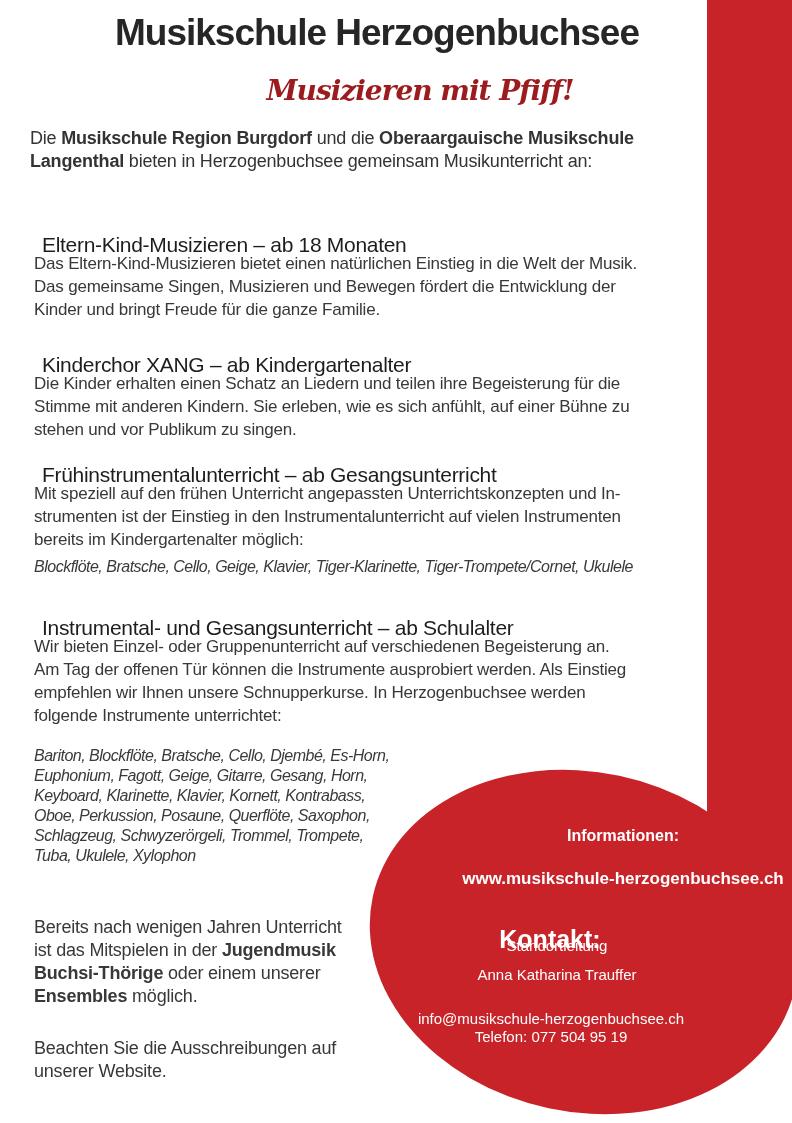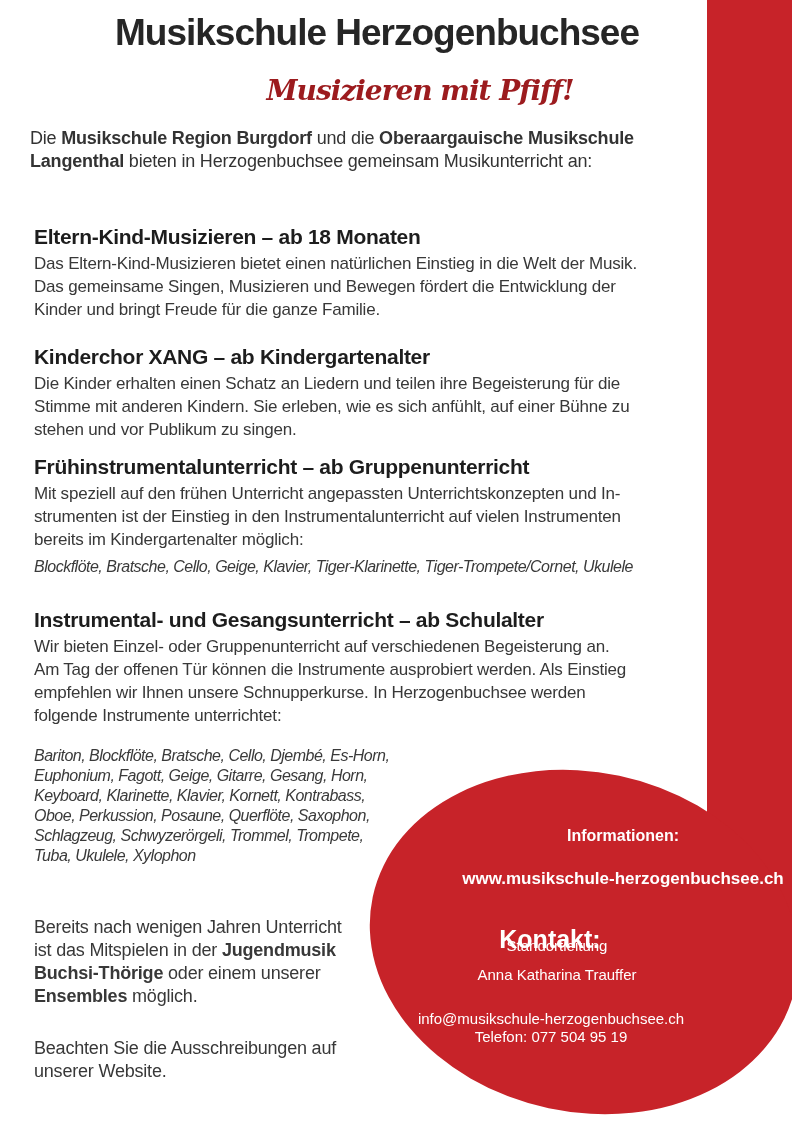--- a/index.html
+++ b/index.html
@@ -13,21 +13,21 @@
   .title { position:absolute; left:12px; top:12px; width:730px; margin:0;
            text-align:center; font-size:37px; font-weight:bold;
            letter-spacing:-1px; color:#262626; }
   .tagline { position:absolute; left:90px; top:54px; width:660px; text-align:center;
              font-family:"DejaVu Serif", serif; font-style:italic; font-weight:bold;
              font-size:28px; letter-spacing:-1px;margin-top:20px; }
   .pre { white-space:pre-line; }
   .intro { position:absolute; left:30px; top:127px; width:690px; margin:0;
            font-size:18px; line-height:23px; letter-spacing:-0.2px; color:#333; }
   .rich-b { font-weight:bold; }
-  .h { position:absolute; left:30px; margin:4px; font-size:21px; font-weight:bold;
+  .h { position:absolute; left:30px; margin:12px; font-size:21px; font-weight:normal;
        letter-spacing:-0.3px; color:#1d1d1d; }
   .b { position:absolute; left:30px; margin:4px; width:690px; font-size:17px;
        line-height:23px; letter-spacing:-0.2px; color:#383838; }
   .inst { font-style:italic; font-size:16px; letter-spacing:-0.5px; color:#3a3a3a; }
   .s1h { top:221px; } .s1b { top:248px; }
   .s2h { top:341px; } .s2b { top:368px; }
   .s3h { top:451px; } .s3b { top:478px; }
   .s3i { top:551px; width:700px; }
   .s4h { top:604px; } .s4b { top:631px; }
   .s4i { top:742px; line-height:20px; width:450px; }
@@ -59,21 +59,21 @@
   <h2 class="h s1h">Eltern-Kind-Musizieren – ab 18 Monaten</h2>
   <p class="b pre s1b">Das Eltern-Kind-Musizieren bietet einen natürlichen Einstieg in die Welt der Musik.
 Das gemeinsame Singen, Musizieren und Bewegen fördert die Entwicklung der
 Kinder und bringt Freude für die ganze Familie.</p>
 
   <h2 class="h s2h">Kinderchor XANG – ab Kindergartenalter</h2>
   <p class="b pre s2b">Die Kinder erhalten einen Schatz an Liedern und teilen ihre Begeisterung für die
 Stimme mit anderen Kindern. Sie erleben, wie es sich anfühlt, auf einer Bühne zu
 stehen und vor Publikum zu singen.</p>
 
-  <h2 class="h s3h">Frühinstrumentalunterricht – ab Gruppenunterricht</h2>
+  <h2 class="h s3h">Frühinstrumentalunterricht – ab Gesangsunterricht</h2>
   <p class="b pre s3b">Mit speziell auf den frühen Unterricht angepassten Unterrichtskonzepten und In-
 strumenten ist der Einstieg in den Instrumentalunterricht auf vielen Instrumenten
 bereits im Kindergartenalter möglich:</p>
   <p class="b pre inst s3i">Blockflöte, Bratsche, Cello, Geige, Klavier, Tiger-Klarinette, Tiger-Trompete/Cornet, Ukulele</p>
 
   <h2 class="h s4h">Instrumental- und Gesangsunterricht – ab Schulalter</h2>
   <p class="b pre s4b">Wir bieten Einzel- oder Gruppenunterricht auf verschiedenen Begeisterung an.
 Am Tag der offenen Tür können die Instrumente ausprobiert werden. Als Einstieg
 empfehlen wir Ihnen unsere Schnupperkurse. In Herzogenbuchsee werden
 folgende Instrumente unterrichtet:</p>

